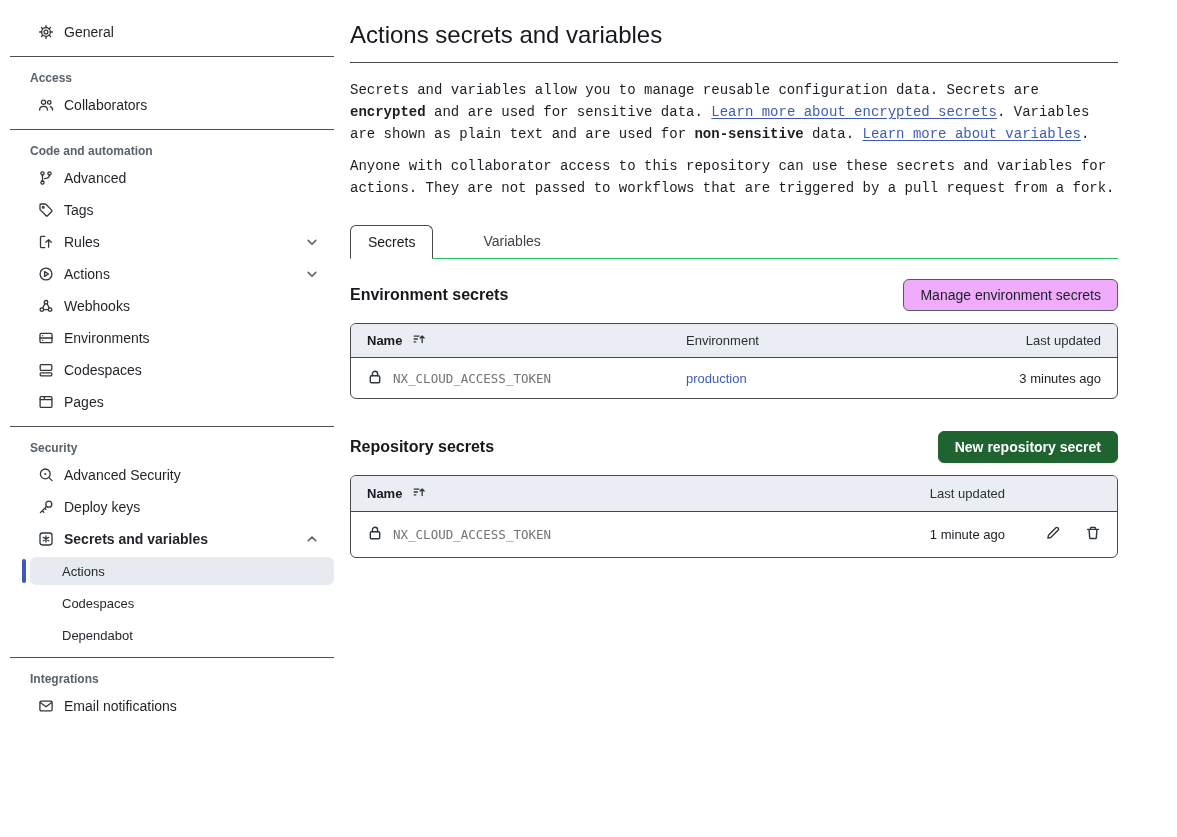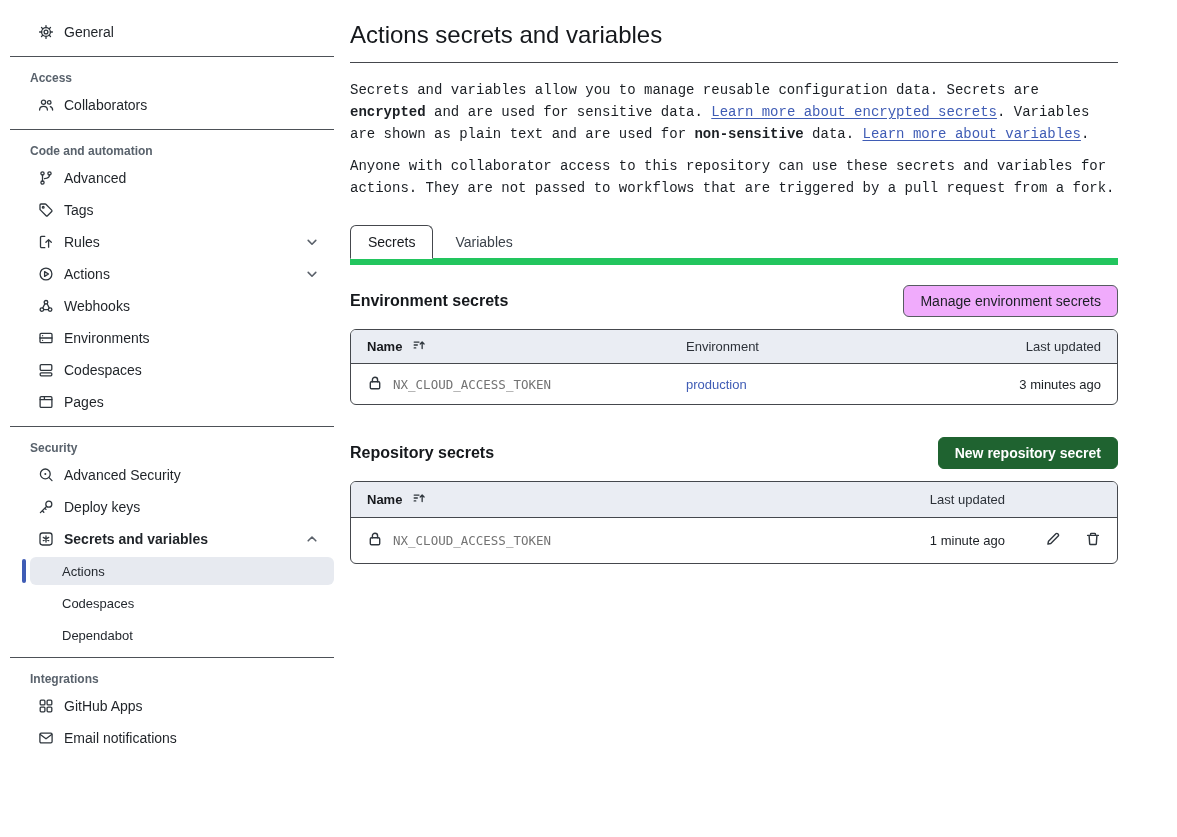--- a/index.html
+++ b/index.html
@@ -27,21 +27,21 @@
 
   
   .main { position:absolute; left:350px; top:0; width:768px; }
   h1.page-title { font-size:24px; font-weight:400; color:#15181c; margin-top:21px; }
   .title-rule { border:0; border-top:1px solid #45484d; margin-top:13px; }
   p.body-text { font-size:14px; line-height:22px; color:#1b1f24; margin-top:16px;font-family:Liberation Mono, monospace; }
   p.body-text2 { margin-top:10px; }
   .lnk { color:#3f5cb5; text-decoration:underline; text-underline-offset:2px; cursor:pointer; }
   .bold-inline { font-weight:700; }
 
-  .tabs { display:flex; align-items:center; margin-top:26px; border-bottom:7px solid #22c55e; }
+  .tabs { display:flex; align-items:flex-start; margin-top:26px; border-bottom:1px solid #22c55e;gap:28px; }
   .tab { font-size:14px; padding:8px 17px; cursor:pointer; }
   .tab.active { background:#fff; border:1px solid #45484d; border-bottom:1px solid #fff;
     border-radius:6px 6px 0 0; margin-bottom:-1px; color:#17191d; }
   .tab.plain { color:#3c434b; padding:8px 22px; }
 
   .section-head { display:flex; justify-content:space-between; align-items:center; margin-top:20px; }
   .section-head h2 { font-size:16px; font-weight:700; color:#15181c; }
   .btn { font-family:"Liberation Sans", sans-serif; font-size:14px; line-height:20px;
     border-radius:6px; padding:5px 16px; cursor:pointer; }
   .btn-secondary { background:#f0abfc; border:1px solid #565b61; color:#1b1f24; font-weight:500; }
@@ -241,31 +241,20 @@
       <span>Codespaces</span>
     </div>
     <div class="sb-subitem">
       <span>Dependabot</span>
     </div>
   </div>
 
   <div class="sb-divider"></div>
   <div class="sb-label">Integrations</div>
 
-  <div class="sb-item">
-    <span class="ic">
-      <svg class="oct" width="16" height="16" viewBox="0 0 16 16">
-          <rect x="2.2" y="2.2" width="4.7" height="4.7" rx="1"></rect>
-          <rect x="9.1" y="2.2" width="4.7" height="4.7" rx="1"></rect>
-          <rect x="2.2" y="9.1" width="4.7" height="4.7" rx="1"></rect>
-          <rect x="9.1" y="9.1" width="4.7" height="4.7" rx="1"></rect>
-        </svg>
-    </span>
-    <span>GitHub Apps</span>
-  </div>
 
   <div class="sb-item">
     <span class="ic">
       <svg class="oct" width="16" height="16" viewBox="0 0 16 16">
           <rect x="1.9" y="3.1" width="12.2" height="9.8" rx="1.3"></rect>
           <path d="m2.3 4.6 5.7 4.2 5.7-4.2"></path>
         </svg>
     </span>
     <span>Email notifications</span>
   </div>

